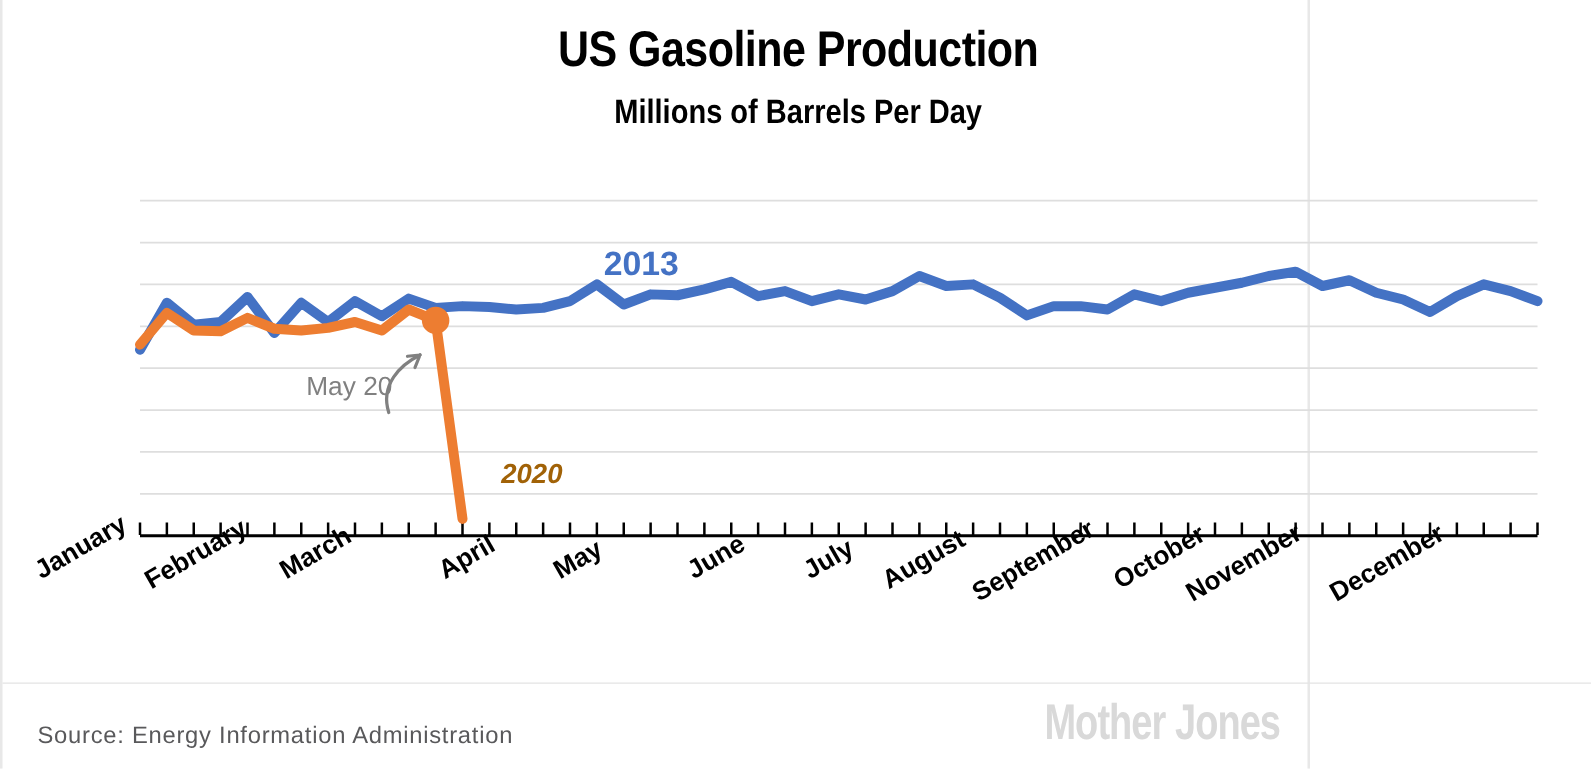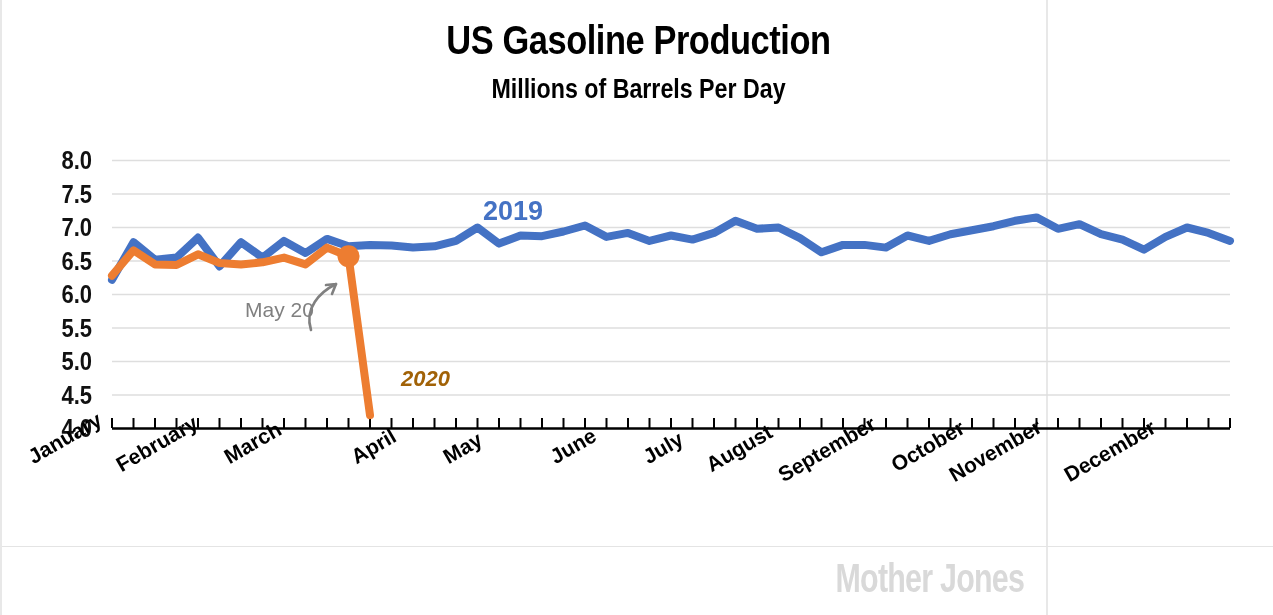--- a/index.html
+++ b/index.html
@@ -79,31 +79,20 @@
   #divider{position:absolute;left:0;top:546px;width:1273px;height:1px;background:#e4e4e4;}
 </style>
 </head>
 <body>
 
 <div id="frame">
 
   <div id="title">US Gasoline Production</div>
   <div id="subtitle">Millions of Barrels Per Day</div>
 
-  <div id="ylabels">
-    <div class="ylab" style="top:146px">8.0</div>
-    <div class="ylab" style="top:180px">7.5</div>
-    <div class="ylab" style="top:213px">7.0</div>
-    <div class="ylab" style="top:247px">6.5</div>
-    <div class="ylab" style="top:280px">6.0</div>
-    <div class="ylab" style="top:314px">5.5</div>
-    <div class="ylab" style="top:347px">5.0</div>
-    <div class="ylab" style="top:381px">4.5</div>
-    <div class="ylab" style="top:414px">4.0</div>
-  </div>
 
   <svg id="plot" viewBox="0 0 1273 615" width="1273" height="615" xmlns="http://www.w3.org/2000/svg">
     <g id="gridlines" stroke="#dedede" stroke-width="1.4">
       <line x1="110" y1="160.5" x2="1228" y2="160.5"></line>
       <line x1="110" y1="194" x2="1228" y2="194"></line>
       <line x1="110" y1="227.5" x2="1228" y2="227.5"></line>
       <line x1="110" y1="261" x2="1228" y2="261"></line>
       <line x1="110" y1="294.5" x2="1228" y2="294.5"></line>
       <line x1="110" y1="328" x2="1228" y2="328"></line>
       <line x1="110" y1="361.5" x2="1228" y2="361.5"></line>
@@ -188,20 +177,21 @@
     <div class="xlab" style="left:437px;top:448px">May</div>
     <div class="xlab" style="left:544px;top:448px">June</div>
     <div class="xlab" style="left:637px;top:448px">July</div>
     <div class="xlab" style="left:700px;top:456px">August</div>
     <div class="xlab" style="left:772px;top:466px">September</div>
     <div class="xlab" style="left:885px;top:456px">October</div>
     <div class="xlab" style="left:943px;top:466px">November</div>
     <div class="xlab" style="left:1058px;top:466px">December</div>
   </div>
 
-  <div id="lbl2019">2019</div>
+  <div id="lbl2019">2013</div>
   <div id="lbl2020">2020</div>
   <div id="lblMarch">May 20</div>
 
   <div id="divider"></div>
+  <div id="source">Source: Energy Information Administration</div>
   <div id="logo">Mother Jones</div>
 
 </div>
 
 </body></html>

